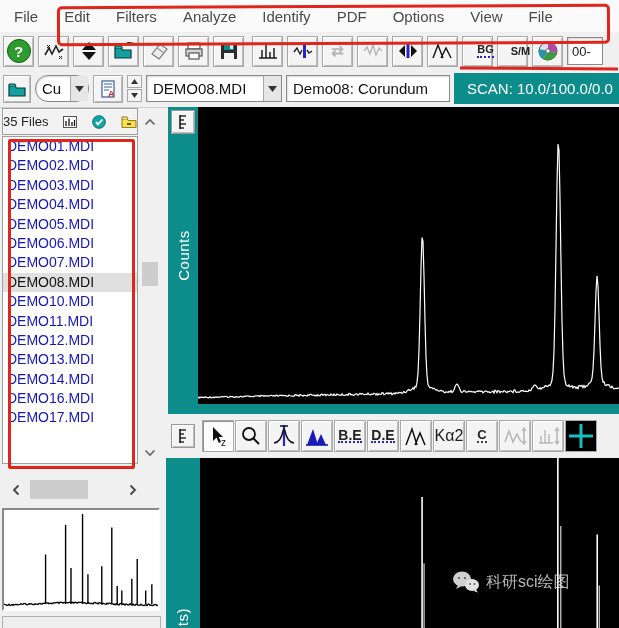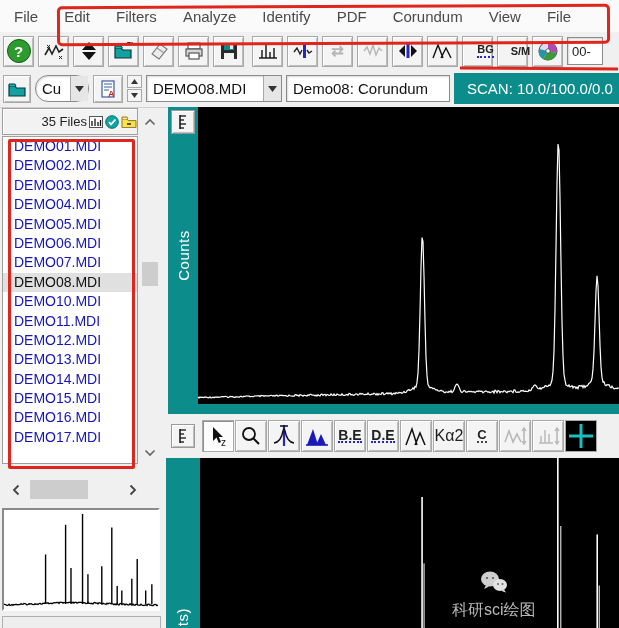--- a/index.html
+++ b/index.html
@@ -48,26 +48,26 @@
     display:flex;align-items:center;justify-content:center;flex:0 0 auto;}
   .spinner{display:flex;flex-direction:column;gap:1px;flex:0 0 auto;}
   .spin-btn{width:15px;height:13px;background:#f4f4f4;border:1px solid #a8a8a8;box-sizing:border-box;
     display:flex;align-items:center;justify-content:center;}
   #scan-bar{flex:1 1 auto;height:31px;background:#0d8c8c;color:#fff;font-size:15px;
     display:flex;align-items:center;padding-left:13px;white-space:nowrap;overflow:hidden;}
 
   
   #files-header{position:absolute;left:2px;top:108px;width:136px;height:27px;background:#f2f2f2;
     border:1px solid #9f9f9f;box-shadow:inset 1px 1px 0 #fff;box-sizing:border-box;
-    display:flex;align-items:center;justify-content:flex-end;gap:2px;font-size:13px;color:#222;}
+    display:flex;align-items:center;justify-content:space-between;gap:2px;font-size:13px;color:#222;}
   #vscroll-up{position:absolute;left:139px;top:108px;width:22px;height:27px;background:#f0f0f0;
     display:flex;align-items:center;justify-content:center;}
   #file-list{position:absolute;left:2px;top:136px;width:136px;height:328px;background:#fff;
     border:1px solid #9f9f9f;box-sizing:border-box;overflow:hidden;}
-  .file-item{height:19.4px;line-height:19.4px;padding-left:11px;font-size:14px;color:#1515bb;white-space:nowrap;}
+  .file-item{height:19.4px;line-height:19.4px;padding-left:4px;font-size:14px;color:#1515bb;white-space:nowrap;}
   .file-item.selected{background:#e0e0e0;color:#101010;}
   #vscroll{position:absolute;left:139px;top:136px;width:22px;height:328px;background:#f0f0f0;}
   #vscroll-thumb{position:absolute;left:3px;top:126px;width:16px;height:24px;background:#cdcdcd;}
   #vscroll-down{position:absolute;left:0;bottom:2px;width:22px;height:18px;display:flex;align-items:center;justify-content:center;}
   #hscroll{position:absolute;left:2px;top:478px;width:159px;height:23px;background:#f0f0f0;}
   #hscroll-left{position:absolute;left:4px;top:0;width:20px;height:23px;display:flex;align-items:center;justify-content:center;}
   #hscroll-thumb{position:absolute;left:28px;top:2px;width:58px;height:19px;background:#cdcdcd;}
   #hscroll-right{position:absolute;right:18px;top:0;width:20px;height:23px;display:flex;align-items:center;justify-content:center;}
   #thumbnail{position:absolute;left:2px;top:508px;width:158px;height:103px;background:#fff;
     border:2px solid;border-color:#8a8a8a #fdfdfd #fdfdfd #8a8a8a;box-sizing:border-box;}
@@ -90,37 +90,37 @@
   .tbtn2{width:32px;height:32px;flex:0 0 auto;background:#f4f4f4;border:1px solid #a8a8a8;margin-right:1px;
     box-shadow:inset 1px 1px 0 #fff,inset -1px -1px 0 #bdbdbd;display:flex;align-items:center;justify-content:center;box-sizing:border-box;}
   .tbtn2.pressed{background:#fcfcfc;box-shadow:inset 1px 1px 0 #8f8f8f,inset -1px -1px 0 #fff;}
   .lbl2{font-size:14px;font-weight:bold;color:#222;line-height:10px;}
 
   #chart2{position:absolute;left:166px;top:458px;width:453px;height:170px;background:#0d8c8c;}
   #chart2 .vlabel2{position:absolute;left:8px;top:272px;transform-origin:0 0;transform:rotate(-90deg);
     color:#fff;font-size:15px;white-space:nowrap;letter-spacing:.5px;}
   #canvas2{position:absolute;left:34px;top:0;width:419px;height:170px;background:#000;overflow:hidden;}
   #watermark{position:absolute;left:252px;top:112px;display:flex;align-items:center;gap:6px;
-    color:#b8b8b8;font-size:16px;flex-direction:column;}
+    color:#b8b8b8;font-size:16px;}
 
   .chev{display:block;}
 </style>
 </head>
 <body>
 
 <div id="app">
 
   <div id="menubar">
     <span class="menu-item">File</span>
     <span class="menu-item">Edit</span>
     <span class="menu-item">Filters</span>
     <span class="menu-item">Analyze</span>
     <span class="menu-item">Identify</span>
     <span class="menu-item">PDF</span>
-    <span class="menu-item">Corundum</span>
+    <span class="menu-item">Options</span>
     <span class="menu-item">View</span>
     <span class="menu-item">File</span>
   </div>
   <div id="menu-annotation" class="red-box"></div>
   <div id="toolbar-annotation"></div>
 
   <div id="toolbar1">
     <div class="tbtn">
         <div class="help-circle">?</div>
       </div>
@@ -305,21 +305,20 @@
     <div class="file-item">DEMO04.MDI</div>
     <div class="file-item">DEMO05.MDI</div>
     <div class="file-item">DEMO06.MDI</div>
     <div class="file-item">DEMO07.MDI</div>
     <div class="file-item selected">DEMO08.MDI</div>
     <div class="file-item">DEMO10.MDI</div>
     <div class="file-item">DEMO11.MDI</div>
     <div class="file-item">DEMO12.MDI</div>
     <div class="file-item">DEMO13.MDI</div>
     <div class="file-item">DEMO14.MDI</div>
-    <div class="file-item">DEMO15.MDI</div>
     <div class="file-item">DEMO16.MDI</div>
     <div class="file-item">DEMO17.MDI</div>
   </div>
   <div id="vscroll">
     <div id="vscroll-thumb"></div>
     <div id="vscroll-down">
       <svg width="12" height="8" viewBox="0 0 12 8">
         <path d="M1.5 1.5 L6 6 L10.5 1.5" stroke="#666" stroke-width="1.6" fill="none"></path>
       </svg>
     </div>

